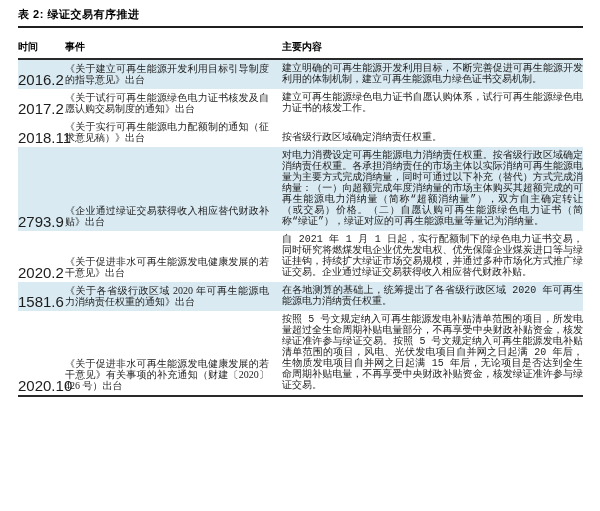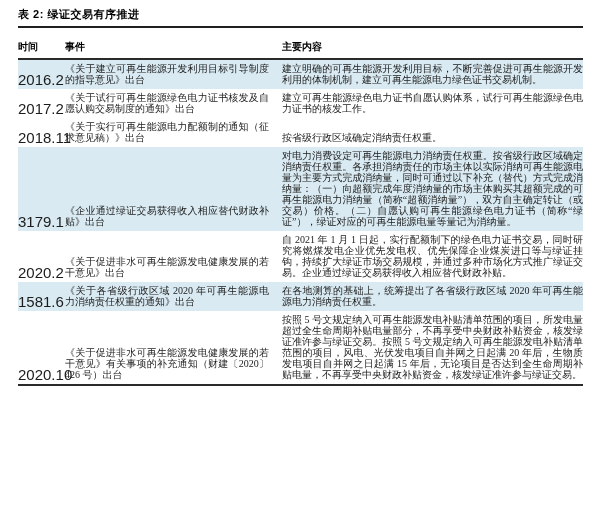--- a/index.html
+++ b/index.html
@@ -52,21 +52,21 @@
     padding: 3px 0 4px 0;
     text-align: justify;
   }
   tbody td.cell-time {
     font-family: "Liberation Sans", "DejaVu Sans", sans-serif;
     font-size: 15px;
     white-space: nowrap;
     text-align: left;
   }
   tbody td.cell-event { padding-right: 7px; }
-  tbody td.cell-content { padding-left: 6px; }
+  tbody td.cell-content { padding-left: 6px; font-family: Liberation Mono, monospace; }
   tbody tr.alt { background: #d9eaf2; }
 </style>
 </head>
 <body>
 
 <div class="page">
   <div class="title-block">表 2: 绿证交易有序推进</div>
 
   <table class="report-table">
     <colgroup>
@@ -91,21 +91,21 @@
         <td class="cell-time">2017.2</td>
         <td class="cell-event">《关于试行可再生能源绿色电力证书核发及自愿认购交易制度的通知》出台</td>
         <td class="cell-content">建立可再生能源绿色电力证书自愿认购体系，试行可再生能源绿色电力证书的核发工作。</td>
       </tr>
       <tr>
         <td class="cell-time">2018.11</td>
         <td class="cell-event">《关于实行可再生能源电力配额制的通知（征求意见稿）》出台</td>
         <td class="cell-content">按省级行政区域确定消纳责任权重。</td>
       </tr>
       <tr class="alt">
-        <td class="cell-time">3179.1</td>
+        <td class="cell-time">2793.9</td>
         <td class="cell-event">《企业通过绿证交易获得收入相应替代财政补贴》出台</td>
         <td class="cell-content">对电力消费设定可再生能源电力消纳责任权重。按省级行政区域确定消纳责任权重。各承担消纳责任的市场主体以实际消纳可再生能源电量为主要方式完成消纳量，同时可通过以下补充（替代）方式完成消纳量：（一）向超额完成年度消纳量的市场主体购买其超额完成的可再生能源电力消纳量（简称“超额消纳量”），双方自主确定转让（或交易）价格。（二）自愿认购可再生能源绿色电力证书（简称“绿证”），绿证对应的可再生能源电量等量记为消纳量。</td>
       </tr>
       <tr>
         <td class="cell-time">2020.2</td>
         <td class="cell-event">《关于促进非水可再生能源发电健康发展的若干意见》出台</td>
         <td class="cell-content">自 2021 年 1 月 1 日起，实行配额制下的绿色电力证书交易，同时研究将燃煤发电企业优先发电权、优先保障企业煤炭进口等与绿证挂钩，持续扩大绿证市场交易规模，并通过多种市场化方式推广绿证交易。企业通过绿证交易获得收入相应替代财政补贴。</td>
       </tr>
       <tr class="alt">
         <td class="cell-time">1581.6</td>

